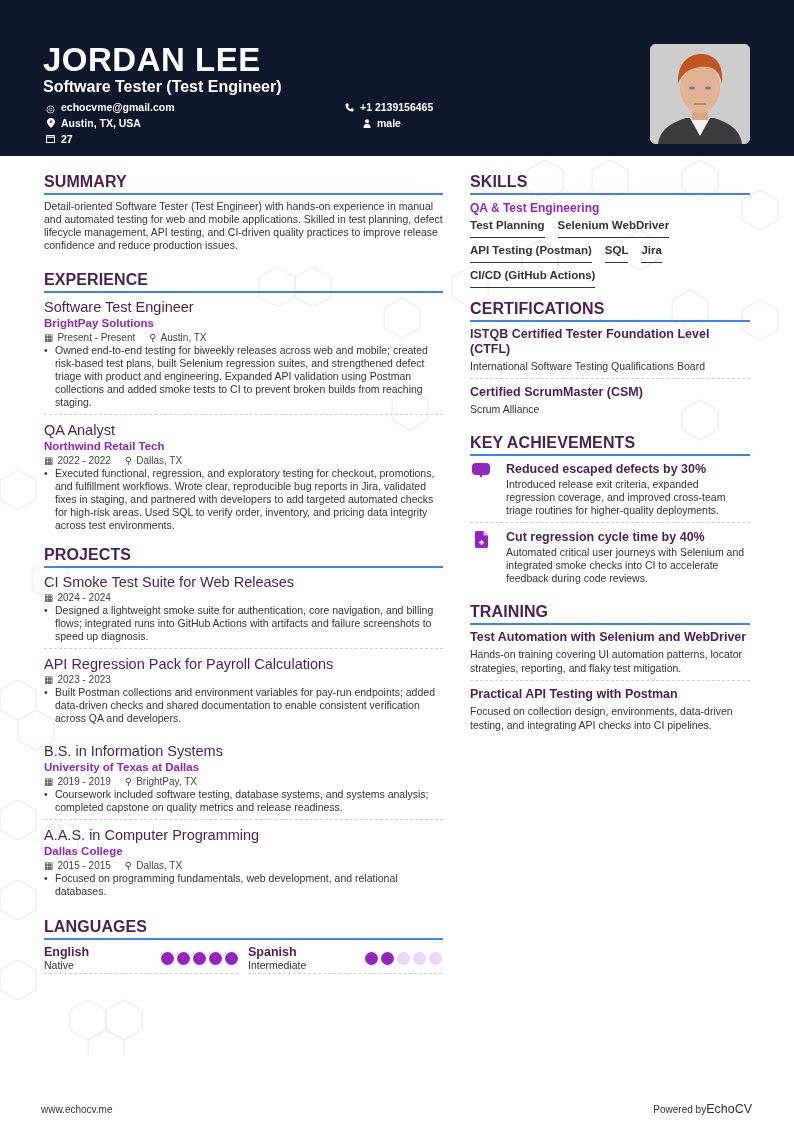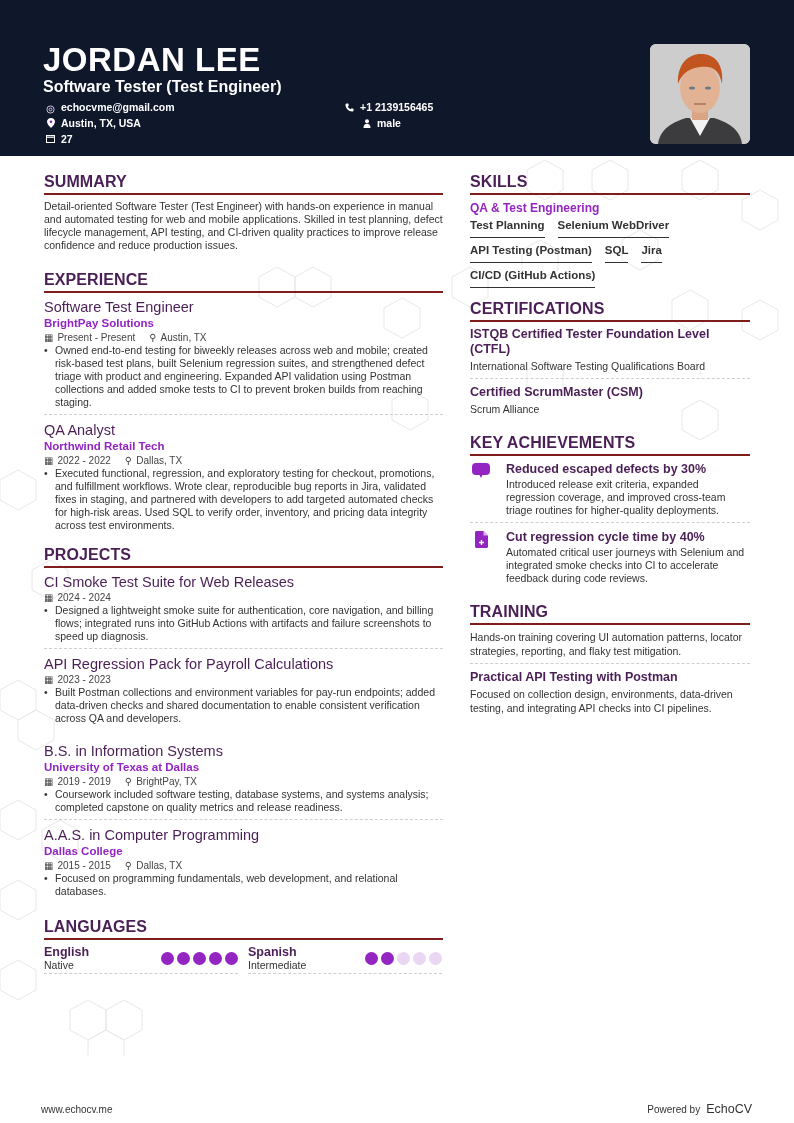--- a/index.html
+++ b/index.html
@@ -11,21 +11,21 @@
   .header { position: absolute; left: 0; top: 0; width: 794px; height: 156px; background: #0f172a; color: #fff; z-index: 1; }
   .name { position: absolute; left: 43px; top: 42px; font-size: 33px; font-weight: 700; letter-spacing: 0.5px; line-height: 36px; }
   .title { position: absolute; left: 43px; top: 77px; font-size: 16px; font-weight: 700; line-height: 20px; }
   .contact { position: absolute; font-size: 10.5px; font-weight: 700; display: flex; align-items: center; gap: 6px; line-height: 14px; }
   .contact .ic { width: 9px; height: 9px; display: inline-flex; align-items: center; justify-content: center; }
   .photo { position: absolute; left: 650px; top: 44px; width: 100px; height: 100px; border-radius: 6px; overflow: hidden; background: #c9c9c9; }
 
   .col-left { position: absolute; left: 44px; top: 172px; width: 399px; z-index: 1; }
   .col-right { position: absolute; left: 470px; top: 172px; width: 280px; z-index: 1; }
 
-  .sec-title { font-size: 16px; font-weight: 700; color: #4a1f55; line-height: 20px; padding-bottom: 1px; border-bottom: 2px solid #7f1d1d; margin-bottom: 5px; letter-spacing: 0.1px; }
+  .sec-title { font-size: 16px; font-weight: 700; color: #4a1f55; line-height: 20px; padding-bottom: 1px; border-bottom: 2px solid #3b82f6; margin-bottom: 5px; letter-spacing: 0.1px; }
   .text { font-size: 10.5px; line-height: 13px; color: #333; }
 
   .entry { padding-bottom: 5px; }
   .entry.sep { border-bottom: 1px dashed #cfcfcf; margin-bottom: 6px; }
   .e-role { font-size: 14.5px; color: #4a1f55; line-height: 18px; }
   .e-org { font-size: 11.5px; font-weight: 700; color: #9325c2; line-height: 15px; }
   .e-meta { font-size: 10px; color: #444; line-height: 13px; display: flex; gap: 14px; }
   .e-meta span.m { display: inline-flex; align-items: center; gap: 4px; }
   .bullet { display: flex; gap: 5px; font-size: 10.5px; line-height: 13px; color: #333; }
   .bullet .dot { width: 6px; flex: none; }
@@ -44,21 +44,21 @@
 
   .lang-row { display: flex; gap: 10px; }
   .lang { width: 194px; display: flex; justify-content: space-between; align-items: center; border-bottom: 1px dashed #cfcfcf; padding-bottom: 1px; }
   .lang-name { font-size: 12.5px; font-weight: 700; color: #4a1f55; line-height: 14px; }
   .lang-level { font-size: 10.5px; color: #333; line-height: 13px; }
   .dots { display: flex; gap: 3px; }
   .dots i { width: 13px; height: 13px; border-radius: 50%; background: #9325c2; display: block; }
   .dots i.off { background: #ead7f3; }
 
   .footer-left { position: absolute; left: 41px; top: 1104px; font-size: 10px; color: #333; }
-  .footer-right { position: absolute; right: 42px; top: 1102px; font-size: 10px; color: #333; display: flex; align-items: baseline; gap: 6px; }
+  .footer-right { position: absolute; right: 42px; top: 1102px; font-size: 10px; color: #333; display: flex; align-items: baseline; gap: 0; }
   .footer-right .brand { font-size: 12.5px; color: #333; }
 </style>
 </head>
 <body>
 
 <svg class="hex-bg" viewBox="0 156 794 900" xmlns="http://www.w3.org/2000/svg">
   <g fill="none" stroke="#e8e8e8" stroke-width="1">
     <polygon points="277,267 295,277 295,297 277,307 259,297 259,277"></polygon>
     <polygon points="313,267 331,277 331,297 313,307 295,297 295,277"></polygon>
     <polygon points="402,298 420,308 420,328 402,338 384,328 384,308"></polygon>
@@ -353,20 +353,21 @@
       <div>
         <div class="ach-title">Cut regression cycle time by 40%</div>
         <div class="ach-desc">Automated critical user journeys with Selenium and integrated smoke checks into CI to accelerate feedback during code reviews.</div>
       </div>
     </div>
   </section>
 
   <section>
     <h2 class="sec-title">TRAINING</h2>
     <div class="entry sep">
+      <div class="cert-name">Test Automation with Selenium and WebDriver</div>
       <div class="cert-org">Hands-on training covering UI automation patterns, locator strategies, reporting, and flaky test mitigation.</div>
     </div>
     <div class="entry">
       <div class="cert-name">Practical API Testing with Postman</div>
       <div class="cert-org">Focused on collection design, environments, data-driven testing, and integrating API checks into CI pipelines.</div>
     </div>
   </section>
 </div>
 
 <div class="footer-left">www.echocv.me</div>

